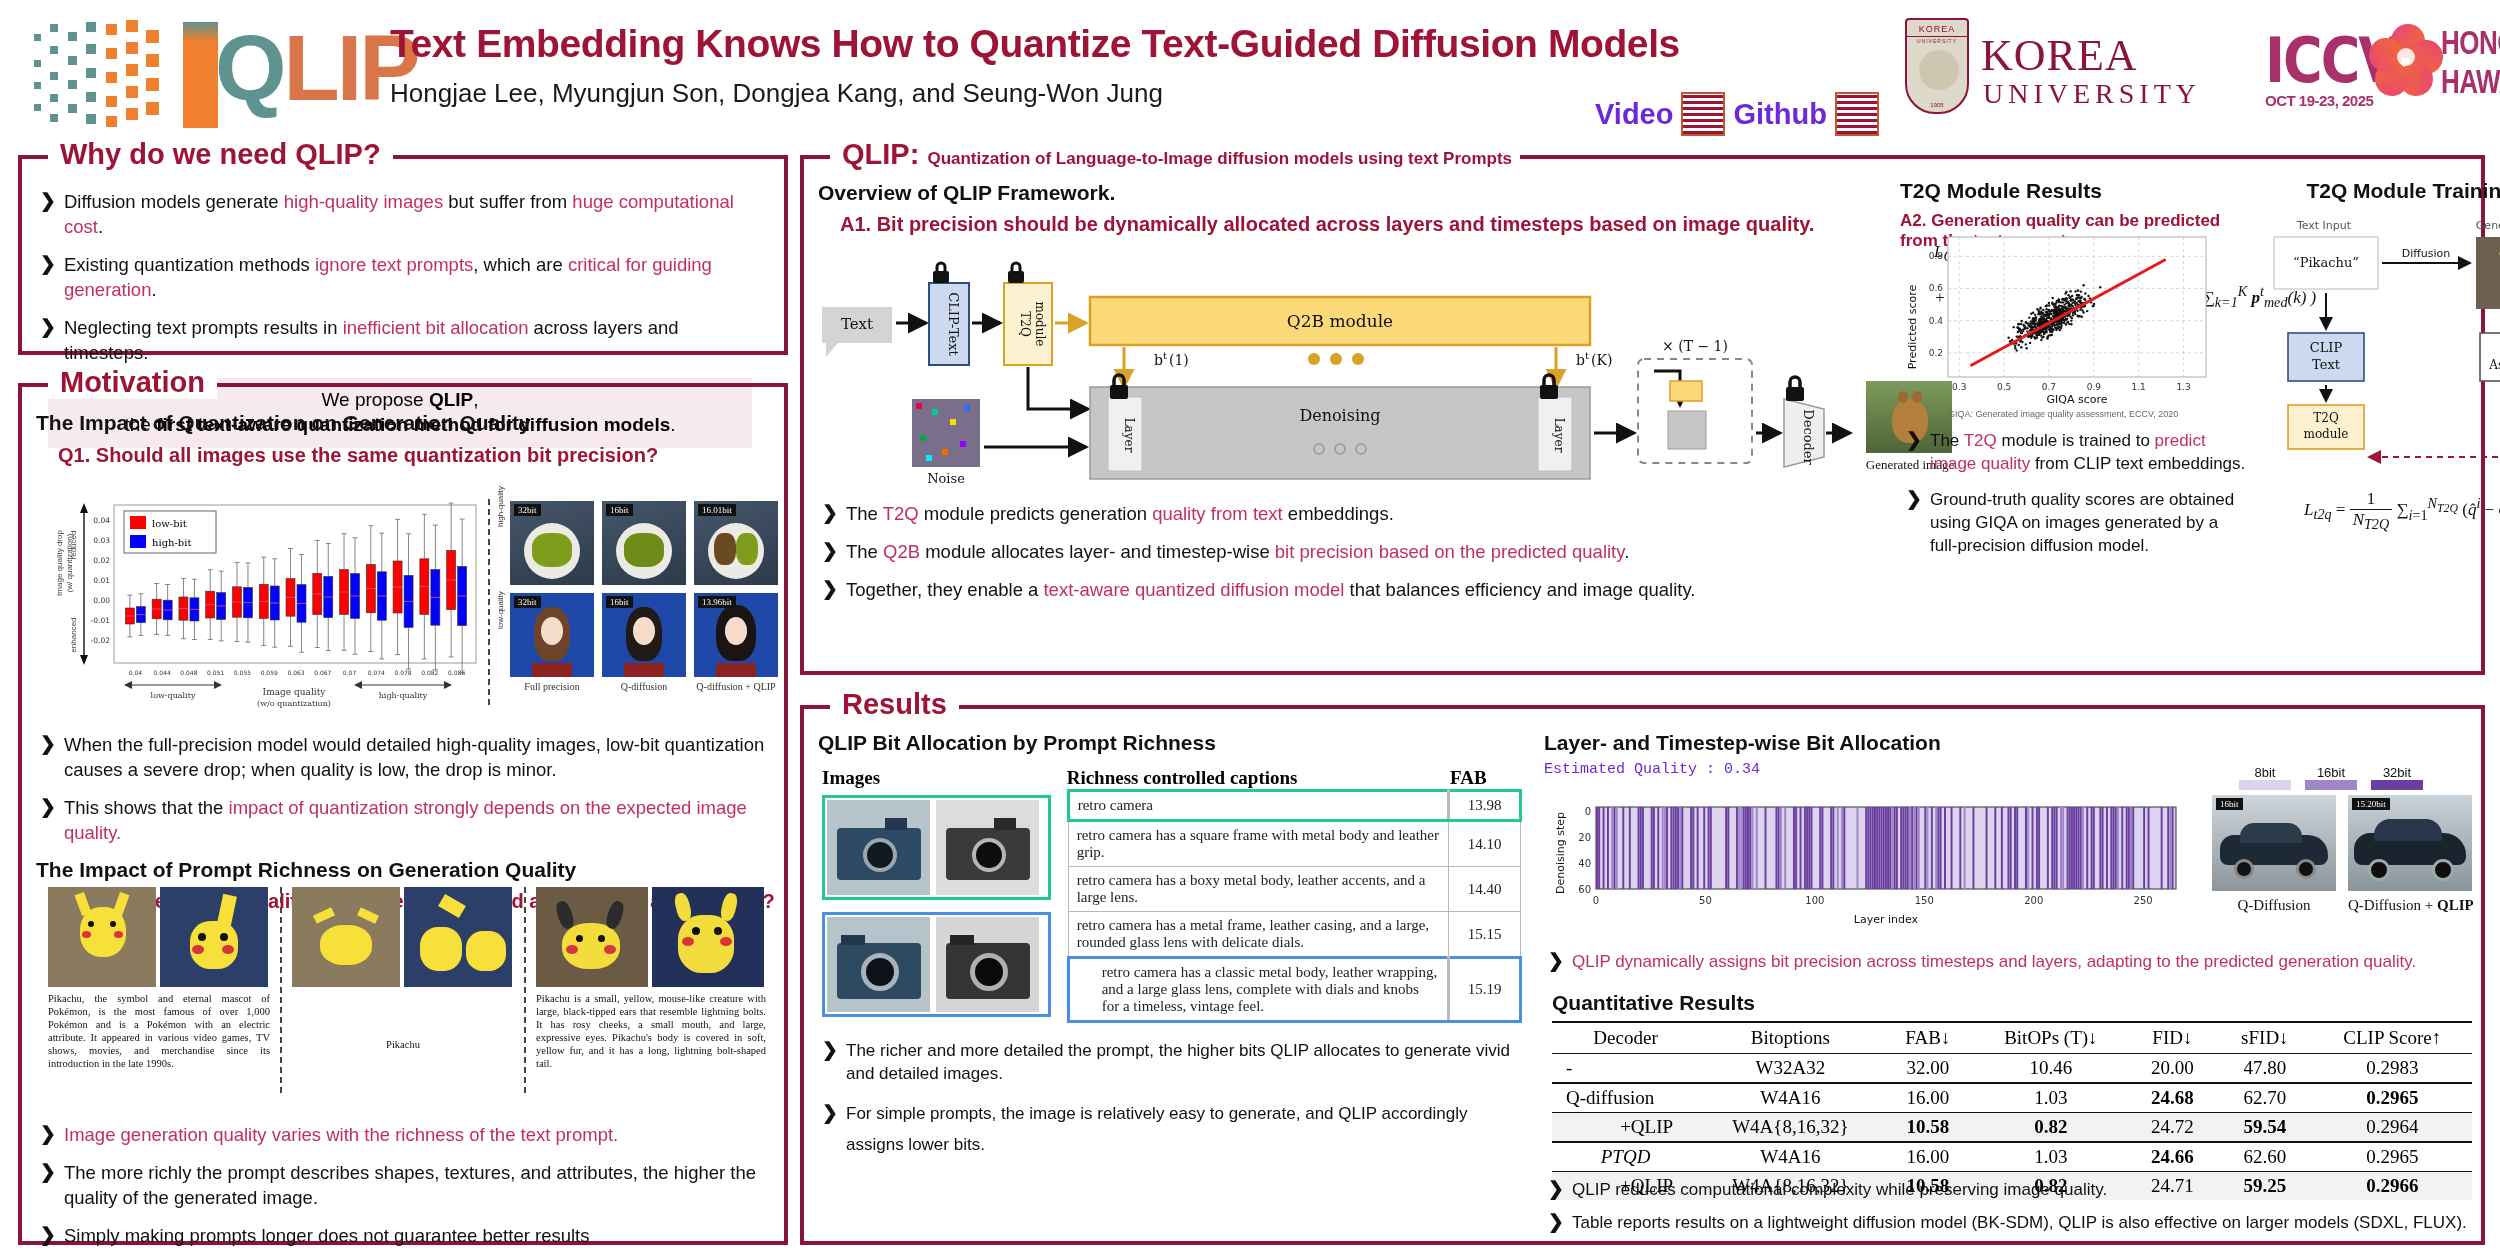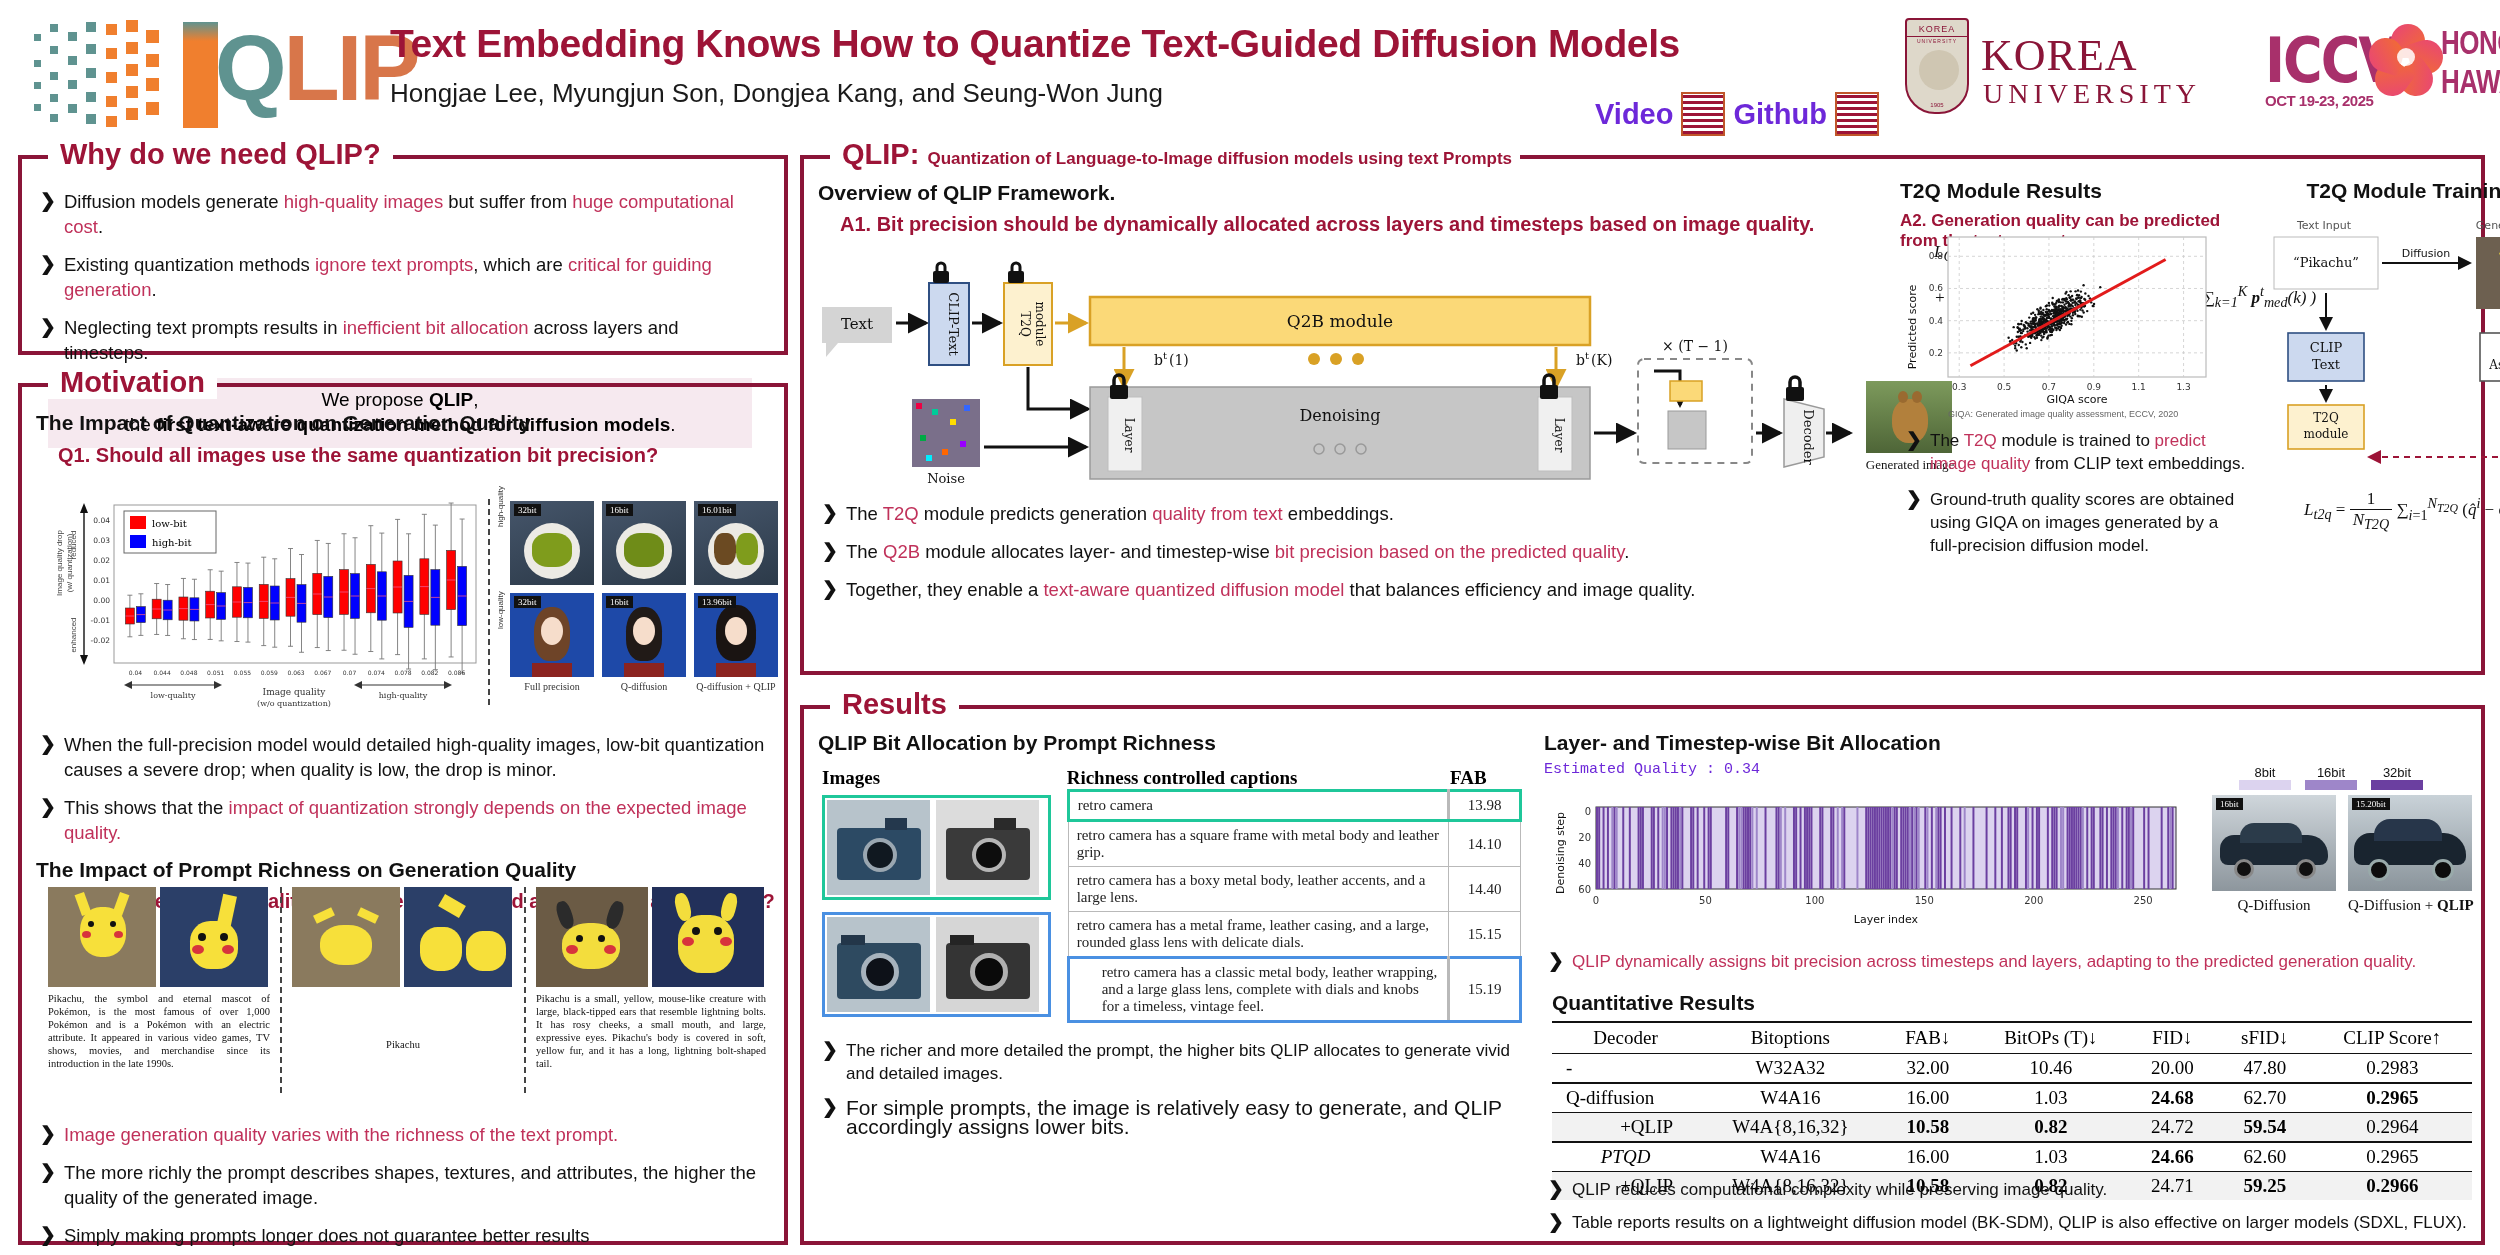--- a/index.html
+++ b/index.html
@@ -1464,21 +1464,21 @@
             </tbody>
         </table>
       </div>
     </div>
   </div>
 
   <div style="position:absolute;left:14px;top:330px;width:700px;">
     <div class="bullet" style="font-size:17px;line-height:23px;">
       <span>The richer and more detailed the prompt, the higher bits QLIP allocates to generate vivid and detailed images.</span>
     </div>
-    <div class="bullet" style="font-size:21px;line-height:19px;">
+    <div class="bullet" style="font-size:17px;line-height:31px;">
       <span>For simple prompts, the image is relatively easy to generate, and QLIP accordingly assigns lower bits.</span>
     </div>
   </div>
 
   <div style="position:absolute;left:740px;top:22px;width:930px;">
     <div class="h3">Layer- and Timestep-wise Bit Allocation</div>
     <div style="font-size:15px;color:#6d28d9;margin-top:6px;font-family:Liberation Mono, monospace;">Estimated Quality : 0.34</div>
   </div>
 
   <div style="position:absolute;left:1435px;top:56px;display:flex;gap:14px;align-items:flex-end;">

